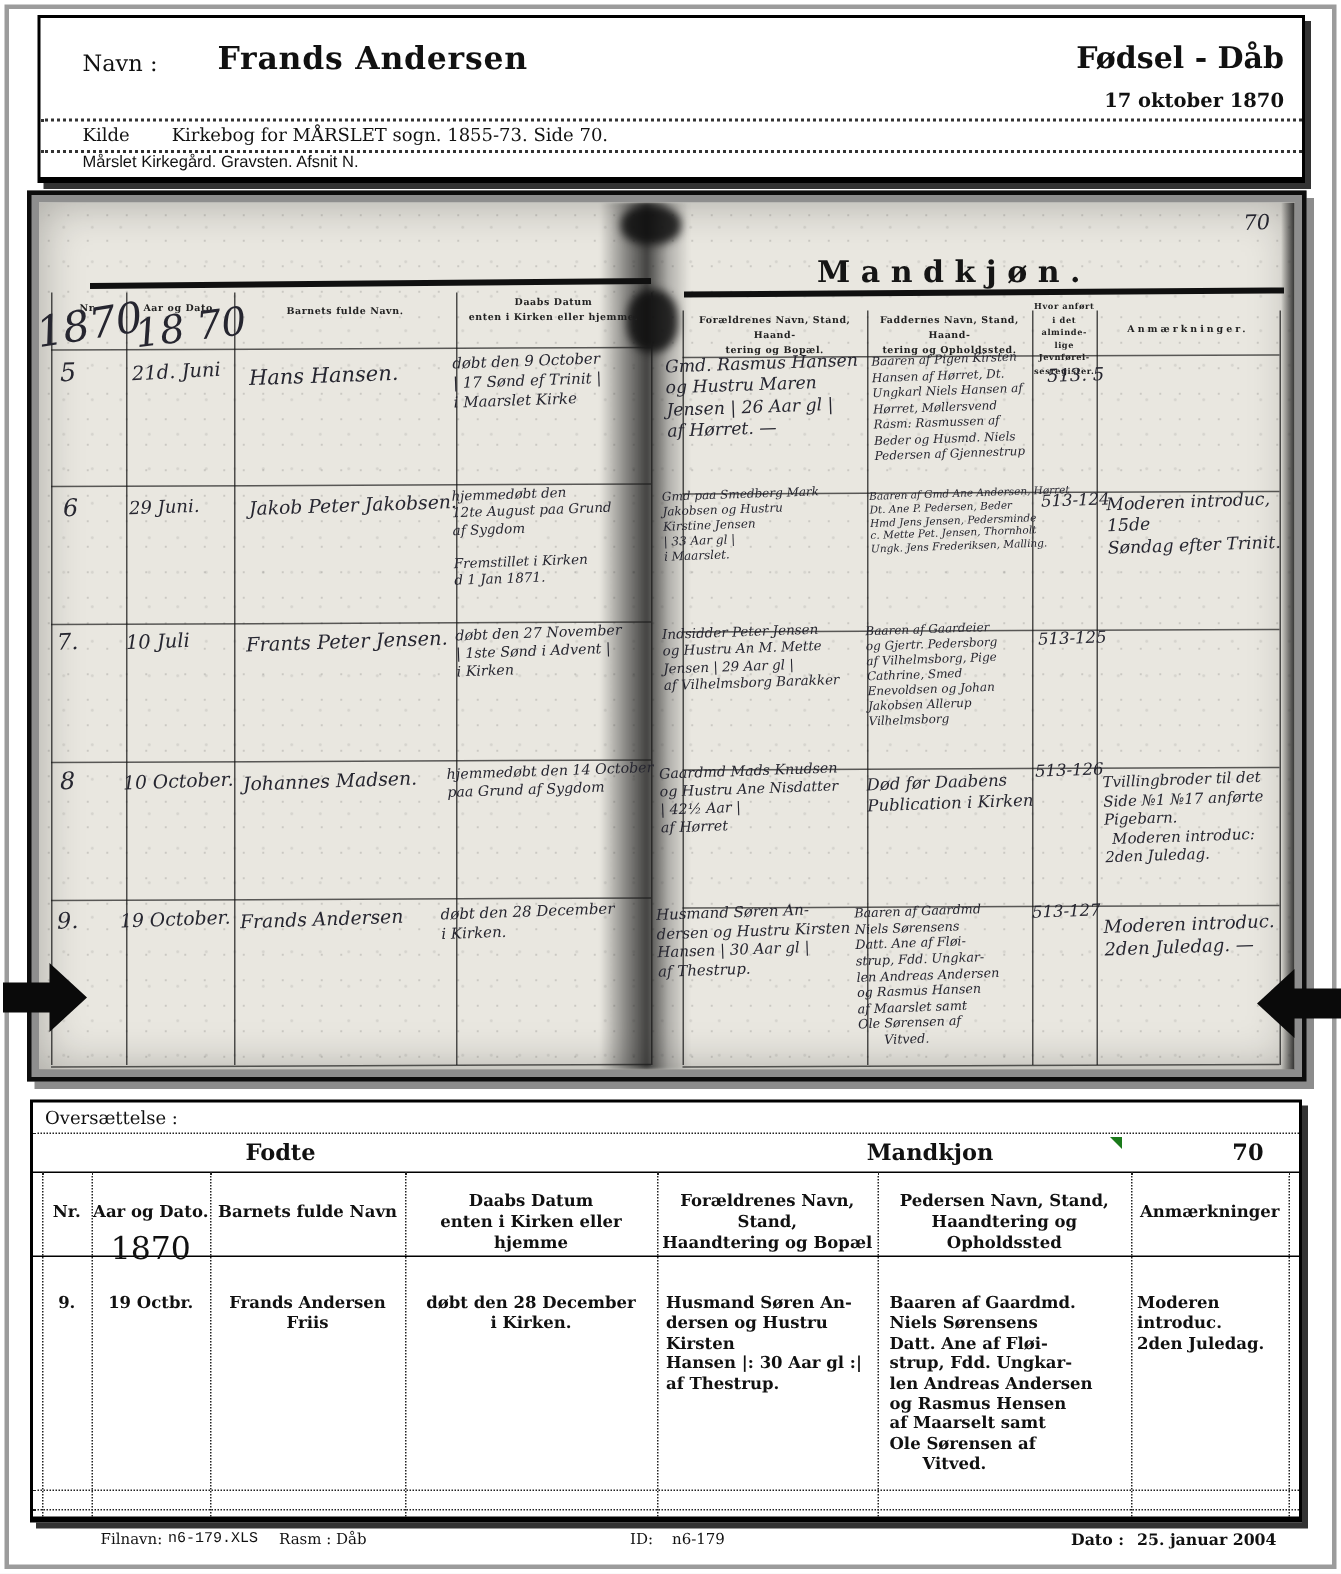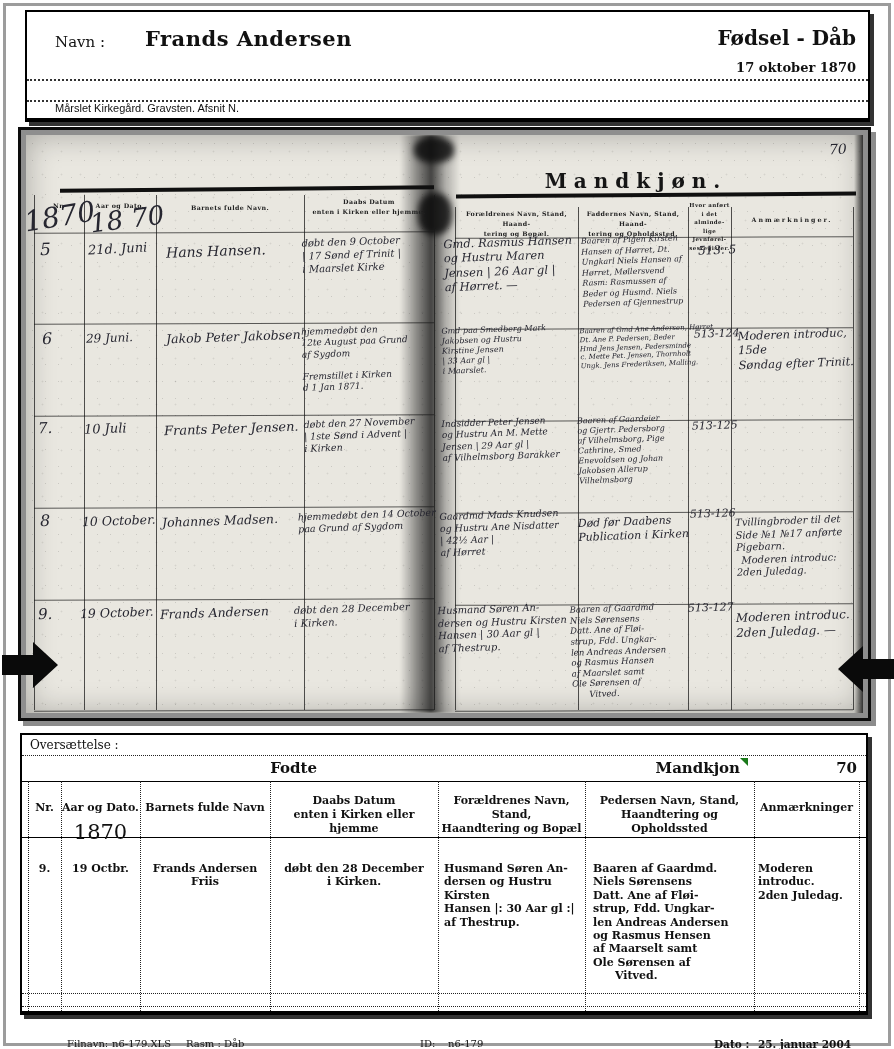--- a/index.html
+++ b/index.html
@@ -1,18 +1,18 @@
 <!DOCTYPE html>
 <html><head>
 <meta charset="utf-8">
 <style>
   html,body{margin:0;padding:0;background:#fff;}
   .page{position:relative;width:894px;height:1049px;background:#fff;overflow:hidden;
         font-family:"DejaVu Serif","Liberation Serif",serif;color:#111;}
-  .abs{position:absolute;margin-top:17px;}
+  .abs{position:absolute;}
   .frame{position:absolute;left:3px;top:3px;right:3px;bottom:3px;border:3px solid #9c9c9c;}
 
   
   .header-box{position:absolute;left:25px;top:10px;width:841px;height:106px;background:#fff;
               border:2px solid #000;border-bottom:4px solid #000;box-shadow:4px 4px 0 rgba(0,0,0,.8);z-index:3;}
   .navn-label{position:absolute;left:28px;top:21px;font-size:15px;}
   .navn-value{position:absolute;left:118px;top:14px;font-size:21px;font-weight:bold;letter-spacing:.5px;}
   .rec-type{position:absolute;right:12px;top:14px;font-size:20px;font-weight:bold;}
   .rec-date{position:absolute;right:12px;top:48px;font-size:13px;font-weight:bold;}
   .dotline{position:absolute;left:0;right:0;height:0;border-top:2px dotted #333;}
@@ -50,21 +50,21 @@
   .arrow{position:absolute;z-index:6;}
 
   
   .trans-box{position:absolute;left:20px;top:733px;width:848px;height:282px;background:#fff;
              border:2px solid #000;border-bottom:4px solid #000;box-sizing:border-box;
              box-shadow:4px 4px 0 rgba(0,0,0,.8);z-index:3;}
   .trans-label{position:absolute;left:8px;top:3px;font-size:12px;}
   .t-dot-h{position:absolute;left:0;right:0;height:0;border-top:1.5px dotted #222;}
   .t-solid-h{position:absolute;height:1px;background:#000;}
   .t-dot-v{position:absolute;width:0;border-left:1.5px dotted #222;}
-  .sec-title{position:absolute;font-size:15px;font-weight:bold;text-align:right;}
+  .sec-title{position:absolute;font-size:15px;font-weight:bold;text-align:center;}
   .flag{position:absolute;width:0;height:0;border-top:8px solid #1a7a1a;border-left:8px solid transparent;}
   .thead{position:absolute;font-size:11px;font-weight:bold;text-align:center;line-height:1.25;white-space:pre-line;}
   .tyear{position:absolute;font-size:21px;text-align:center;z-index:2;}
   .tcell{position:absolute;font-size:11px;font-weight:bold;line-height:1.22;white-space:pre-line;}
   .tcell.ctr{text-align:center;}
 
   
   .footer{position:absolute;left:0;top:1021px;width:894px;height:16px;font-size:10px;}
   .footer b{font-size:10.5px;}
 </style>
@@ -73,20 +73,23 @@
 
 <div class="page">
   <div class="frame"></div>
 
   <div class="header-box">
     <span class="navn-label">Navn :</span>
     <span class="navn-value">Frands Andersen</span>
     <span class="rec-type">Fødsel - Dåb</span>
     <span class="rec-date">17 oktober 1870</span>
     <div class="dotline" style="top:67px;"></div>
+    <div class="kilde-row">
+      <span>Kilde</span><span class="kval">Kirkebog for MÅRSLET sogn. 1855-73. Side 70.</span>
+    </div>
     <div class="dotline" style="top:88px;"></div>
     <div class="grave-row">Mårslet Kirkegård. Gravsten. Afsnit N.</div>
   </div>
 
   <div class="scan-box">
     <div class="scan">
 
       <div class="gutter"></div>
       <div class="blob" style="left:388px;top:2px;width:40px;height:26px;"></div>
       <div class="blob" style="left:392px;top:58px;width:34px;height:42px;"></div>
@@ -310,20 +313,20 @@
   Vitved.</div>
     <div class="tcell" style="left:736px;top:127px;width:100px;">Moderen introduc.
 2den Juledag.</div>
 
     <div class="t-dot-h" style="top:258px;"></div>
     <div class="t-dot-h" style="top:271px;"></div>
   </div>
 
   <div class="footer">
     <span class="abs" style="left:67px;">Filnavn:</span>
-    <span class="abs" style="left:112px;">n6-179.XLS</span>
+    <span class="abs" style="left:112px;font-family:Liberation Mono, monospace;">n6-179.XLS</span>
     <span class="abs" style="left:186px;">Rasm : Dåb</span>
     <span class="abs" style="left:420px;">ID:</span>
     <span class="abs" style="left:448px;">n6-179</span>
     <b class="abs" style="left:714px;">Dato :</b>
     <b class="abs" style="left:758px;">25. januar 2004</b>
   </div>
 </div>
 
 </body></html>

